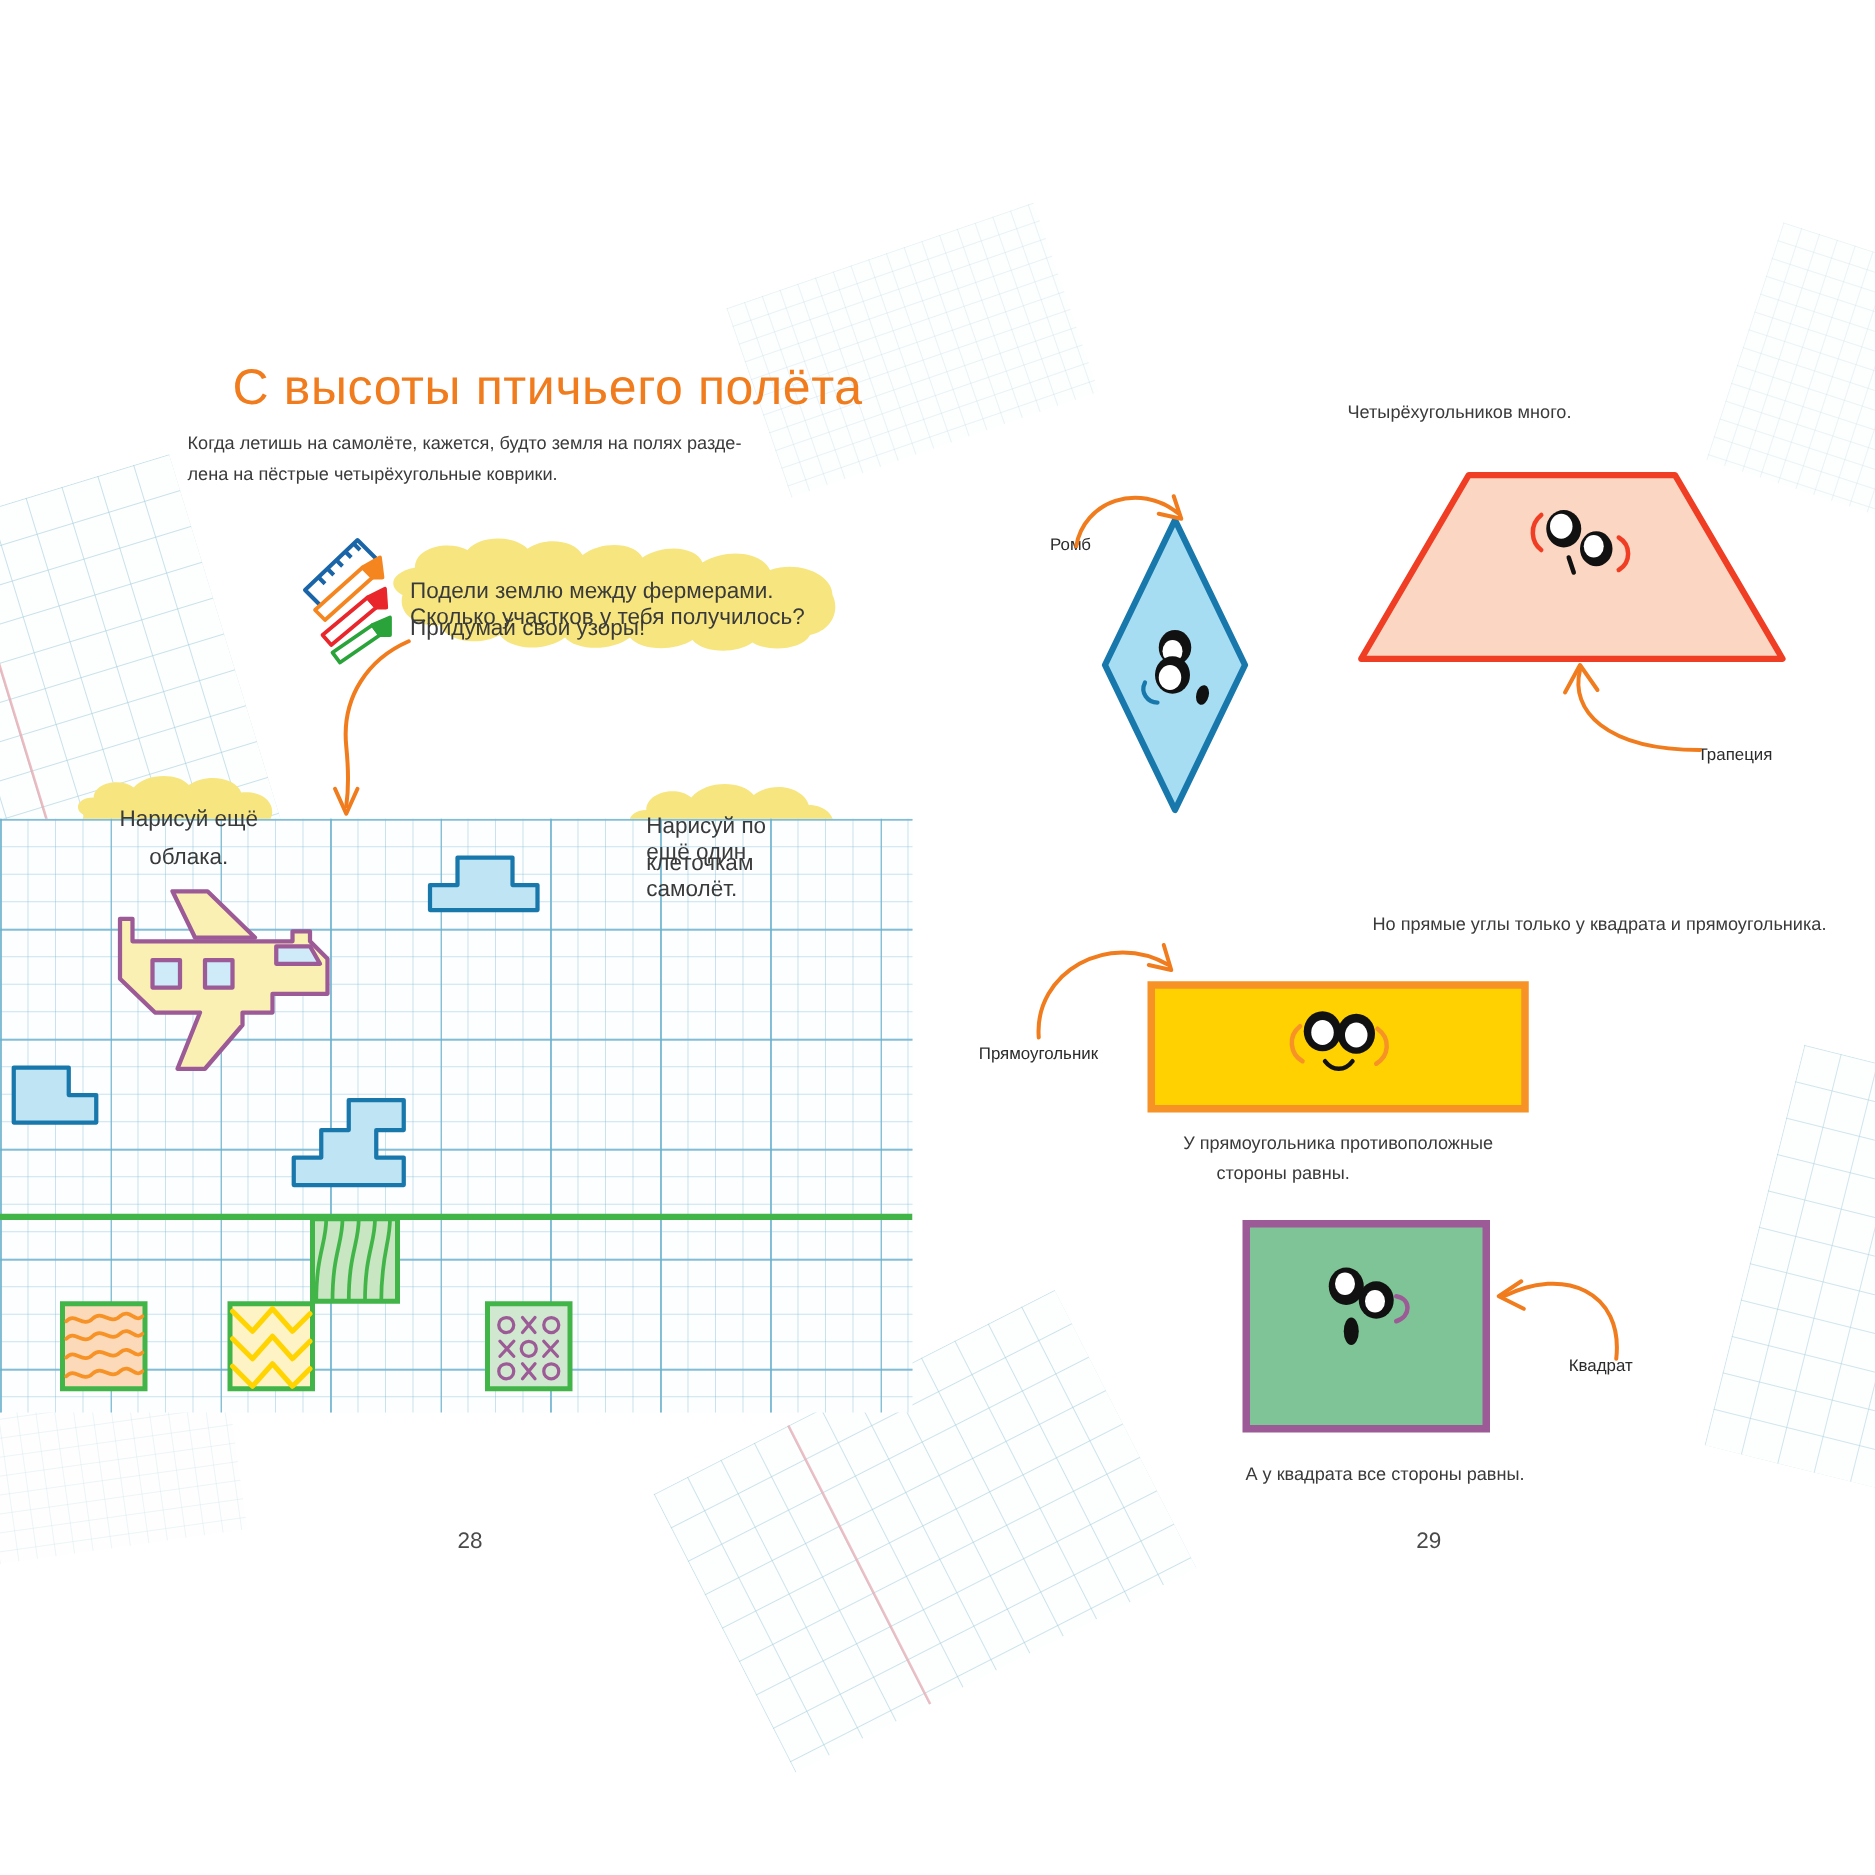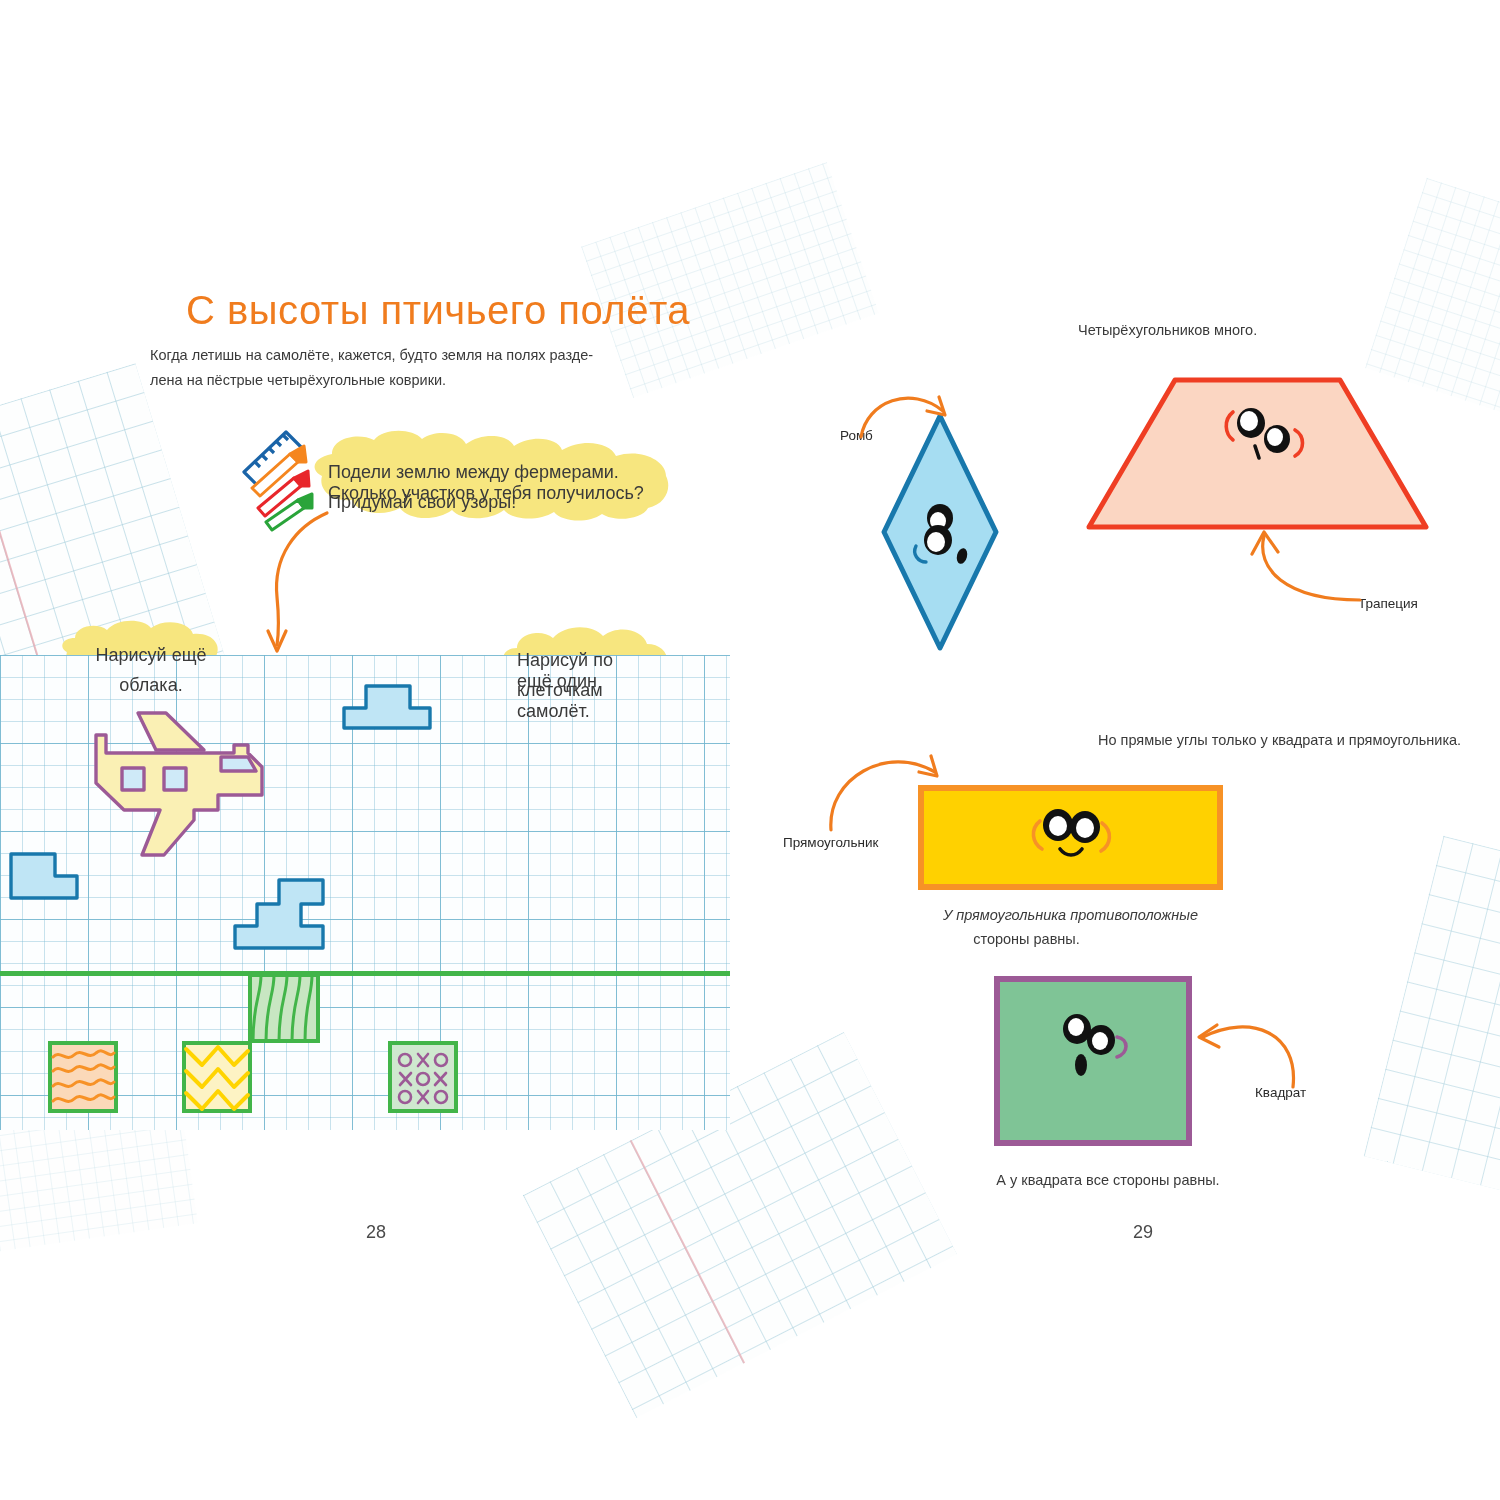--- a/index.html
+++ b/index.html
@@ -252,21 +252,21 @@
       <path d="M2,14 C-8,22 -6,36 4,42" fill="none" stroke="#f79226" stroke-width="3.6" stroke-linecap="round"></path>
       <path d="M64,16 C75,24 73,38 63,44" fill="none" stroke="#f79226" stroke-width="3.6" stroke-linecap="round"></path>
       <path d="M22,42 C28,50 38,50 44,42" fill="none" stroke="#111" stroke-width="3.6" stroke-linecap="round"></path>
     </g>
   </svg>
   <div class="shape-label" style="left:783px;top:835px;">Прямоугольник</div>
   <svg class="abs" style="left:825px;top:742px;" width="130" height="95" viewBox="0 0 130 95">
     <path d="M6,88 C2,36 62,2 110,30" fill="none" stroke="#f07c1e" stroke-width="3.2" stroke-linecap="round"></path>
     <path d="M94,30 L112,34 L106,14" fill="none" stroke="#f07c1e" stroke-width="3.2" stroke-linecap="round" stroke-linejoin="round"></path>
   </svg>
-  <div class="caption" style="left:918px;top:903px;width:305px;font-style:italic;">У прямоугольника противоположные</div>
+  <div class="caption" style="left:918px;top:903px;width:305px;">У прямоугольника противоположные</div>
   <div class="caption" style="left:874px;top:927px;width:305px;text-align:center;">стороны равны.</div>
 
   <svg class="abs" style="left:993px;top:975px;" width="200" height="172" viewBox="0 0 200 172">
     <rect x="4" y="4" width="192" height="164" fill="#7fc496" stroke="#9c5a96" stroke-width="6"></rect>
     <g transform="translate(68,42)">
       <ellipse cx="16" cy="12" rx="14" ry="15" fill="#111"></ellipse>
       <ellipse cx="15" cy="10" rx="8" ry="9" fill="#fff"></ellipse>
       <ellipse cx="40" cy="23" rx="14" ry="15" fill="#111"></ellipse>
       <ellipse cx="39" cy="24" rx="8" ry="9" fill="#fff"></ellipse>
       <path d="M56,20 C68,22 68,36 56,40" fill="none" stroke="#9c5a96" stroke-width="3.6" stroke-linecap="round"></path>

